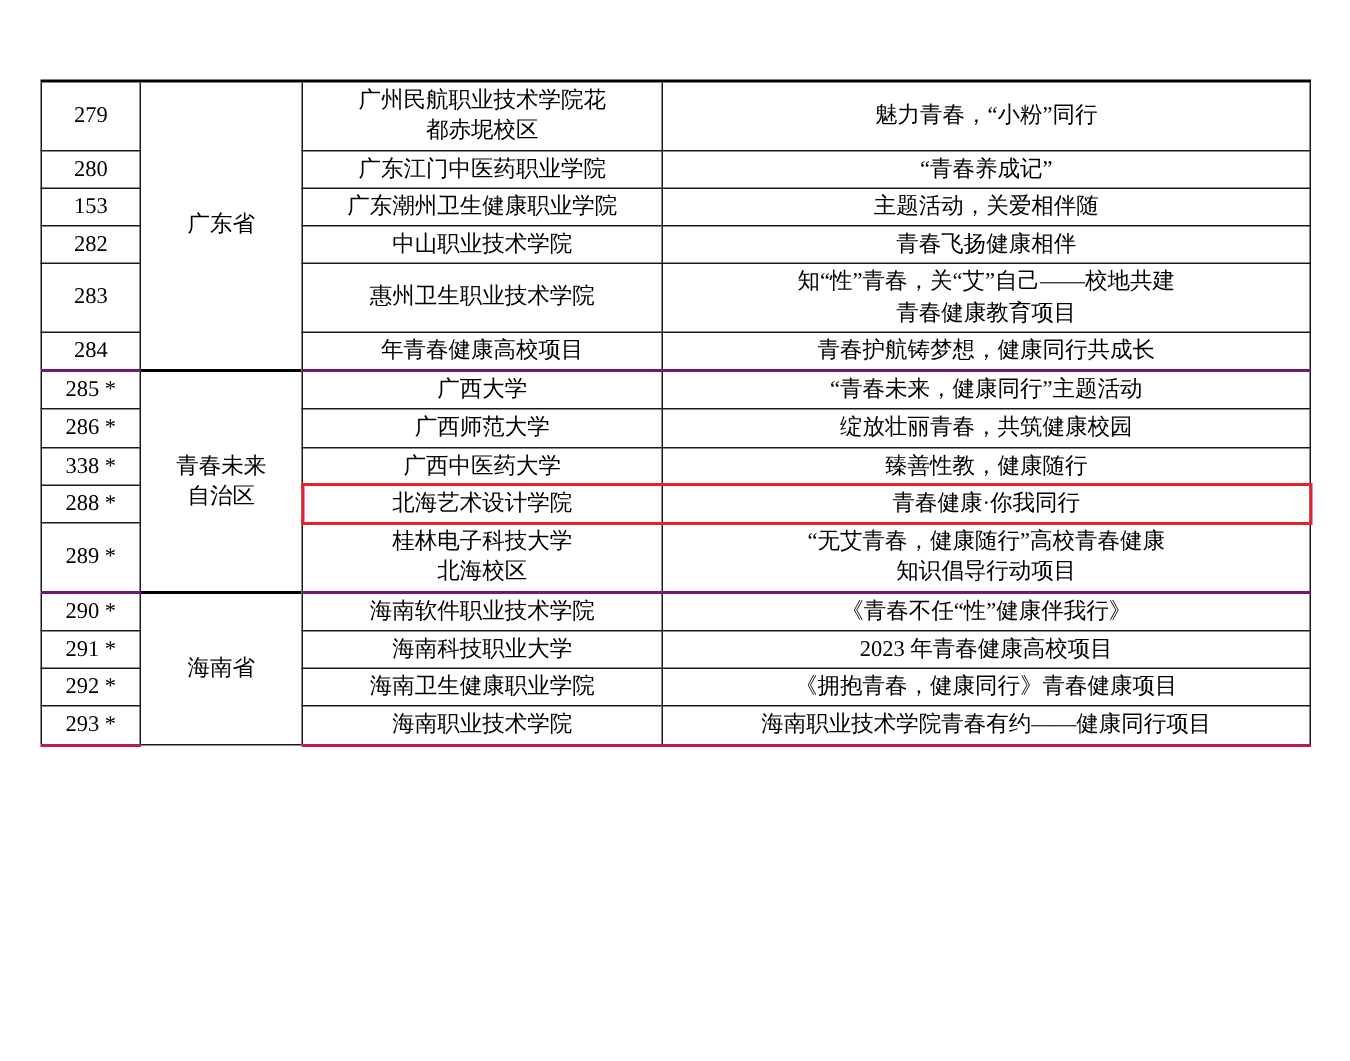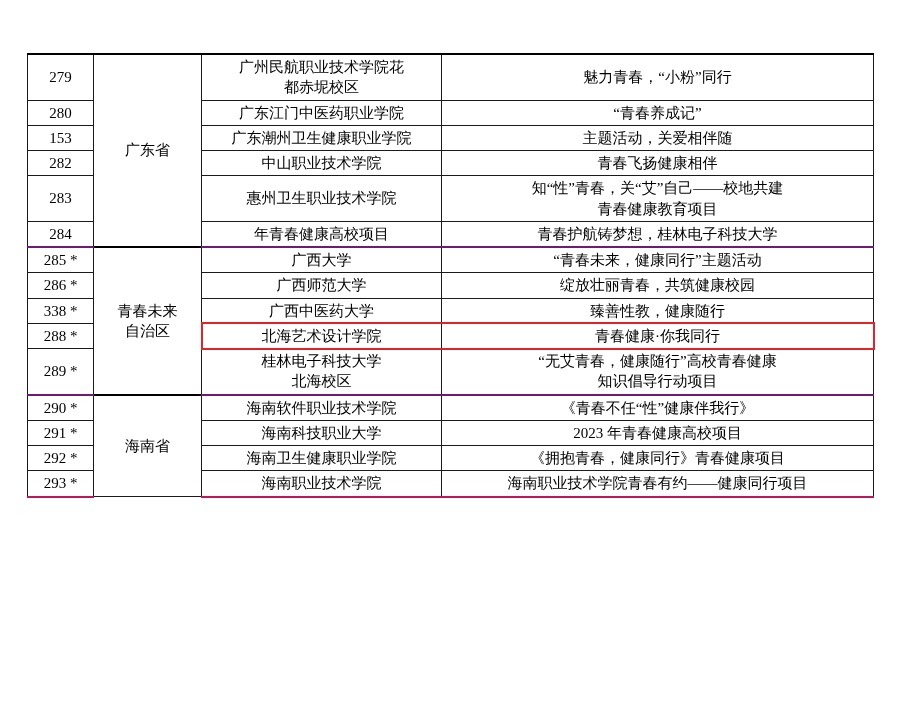--- a/index.html
+++ b/index.html
@@ -148,21 +148,21 @@
             </td>
         </tr>
         <tr class="group-end">
           <td>
               <span class="cell-text">284</span>
             </td>
           <td>
               <span class="cell-text">年青春健康高校项目</span>
             </td>
           <td>
-              <span class="cell-text">青春护航铸梦想，桂林电子科技大学</span>
+              <span class="cell-text">青春护航铸梦想，健康同行共成长</span>
             </td>
         </tr>
 
         <tr class="group-start">
           <td>
               <span class="cell-text">285 *</span>
             </td>
           <td class="region-cell" rowspan="5">
               <span class="cell-text">青春未来
 自治区</span>

